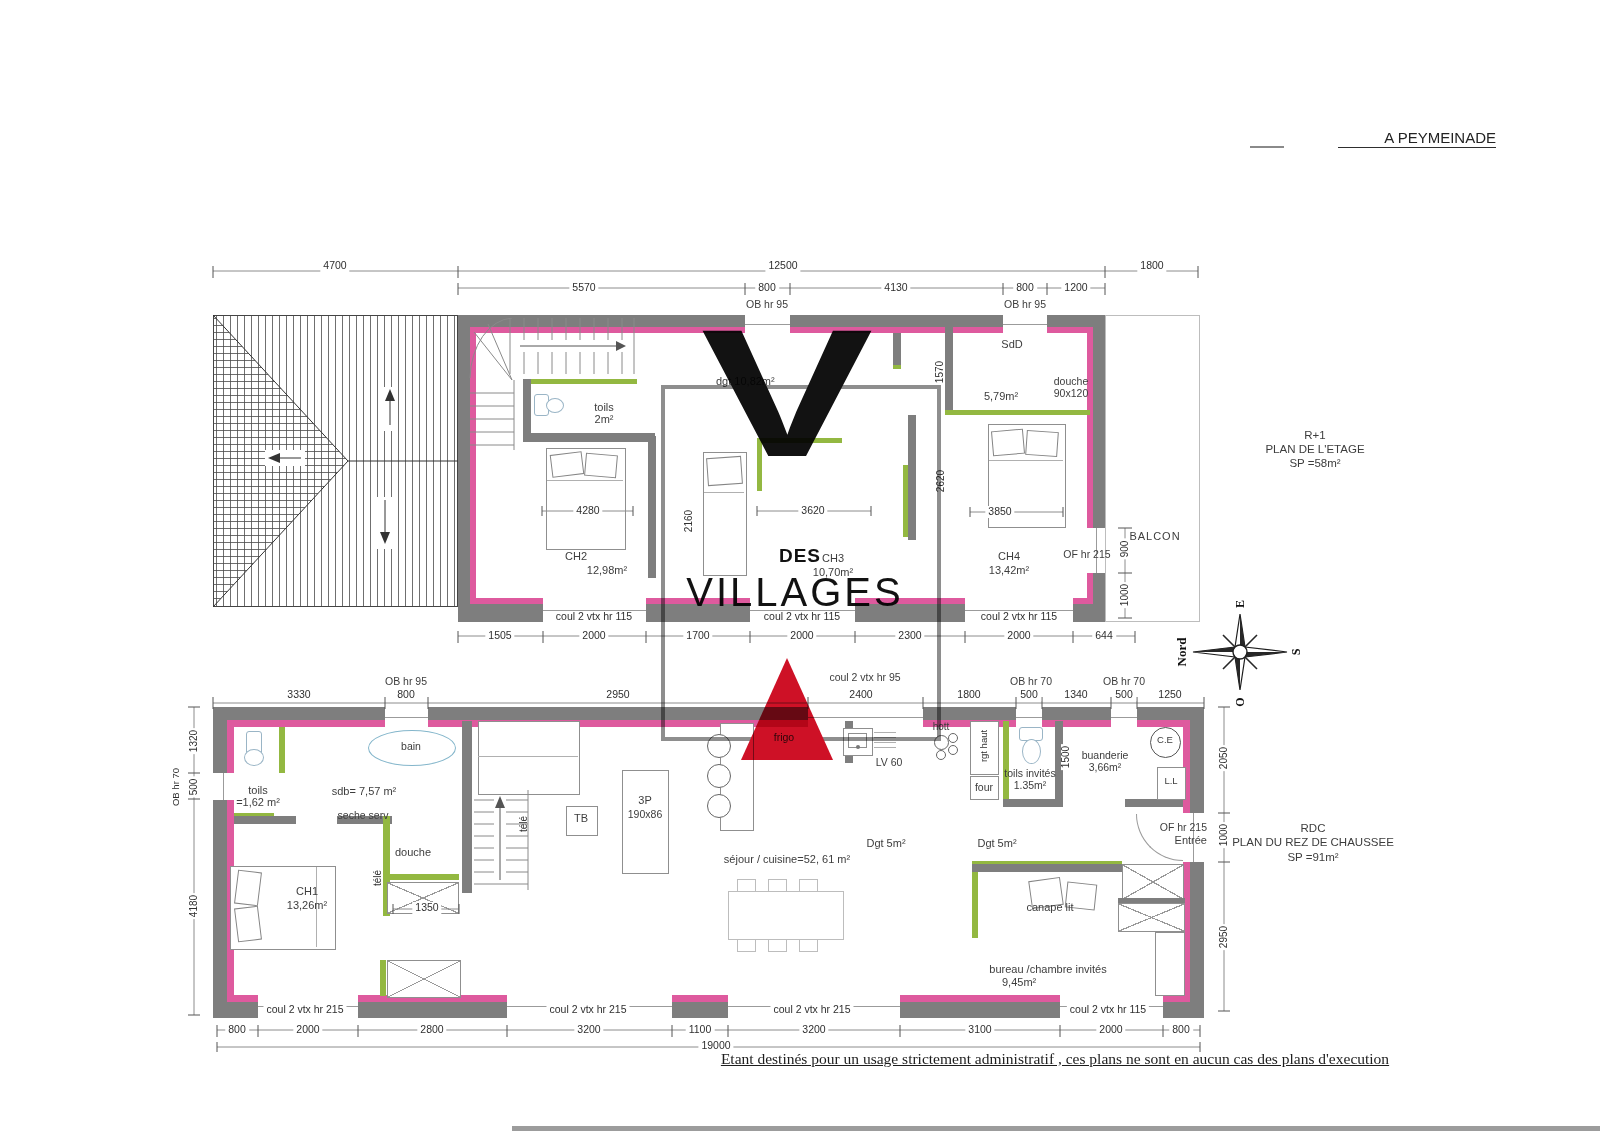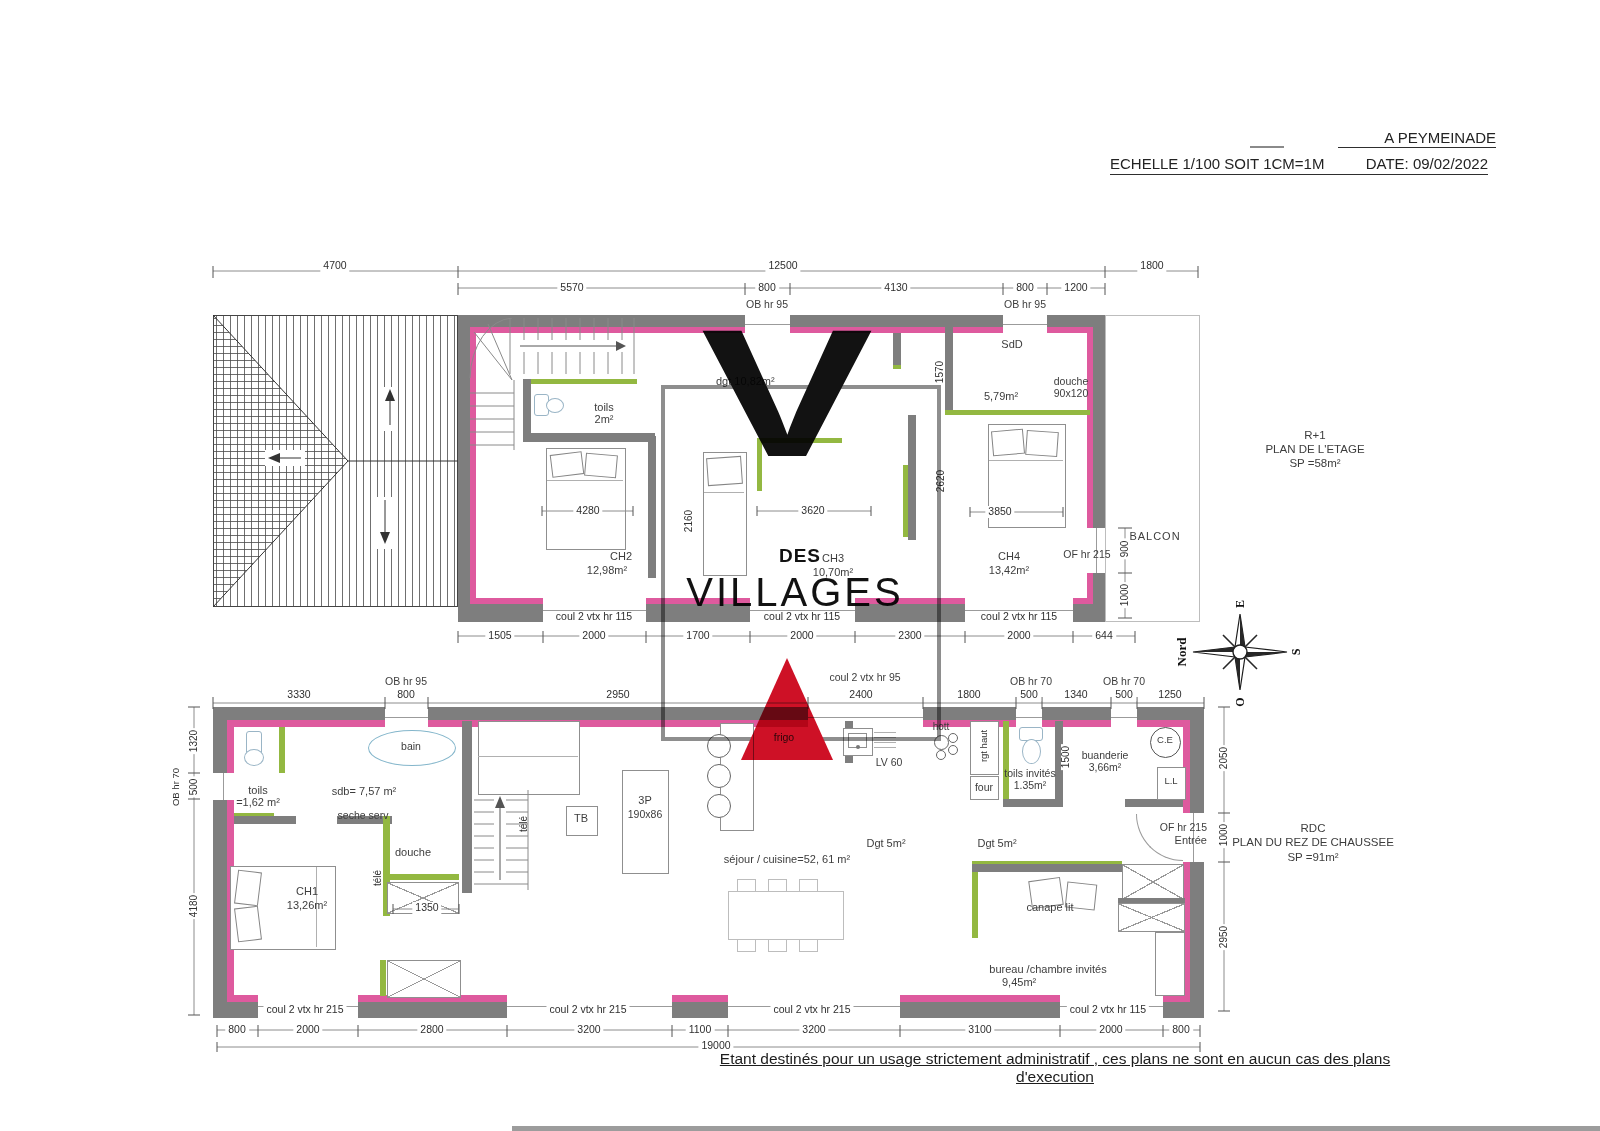--- a/index.html
+++ b/index.html
@@ -21,38 +21,34 @@
   .ln{position:absolute;background:#b0b0b0}
   .xbox{position:absolute;border:1px solid #8f8f8f;background-color:#fff;background-image:linear-gradient(to top right,transparent calc(50% - 0.6px),#9a9a9a calc(50% - 0.6px),#9a9a9a calc(50% + 0.6px),transparent calc(50% + 0.6px)),linear-gradient(to bottom right,transparent calc(50% - 0.6px),#9a9a9a calc(50% - 0.6px),#9a9a9a calc(50% + 0.6px),transparent calc(50% + 0.6px))}
   .crc{position:absolute;border:1.2px solid #666;border-radius:50%;background:#fff}
   .bath{position:absolute;border:1px solid #84b6cb;border-radius:50%;background:#fff}
   .wc{position:absolute;border:1px solid #9ab5c6;background:#fff}
   .wce{position:absolute;border:1px solid #9ab5c6;border-radius:50%;background:#fff}
   .t1{position:absolute;left:1126px;top:86px;width:312px;text-align:center;font-size:29px;letter-spacing:1px;color:#232323;border-bottom:2px solid #2e2e2e;padding-bottom:2px}
   .t2{position:absolute;left:1338px;top:129px;width:158px;text-align:right;font-size:15px;color:#232323;border-bottom:1.5px solid #2e2e2e;padding-bottom:1px}
   .t3{position:absolute;left:1110px;top:155px;width:378px;display:flex;justify-content:space-between;font-size:15px;color:#232323;border-bottom:1.5px solid #2e2e2e;padding-bottom:2px}
   .nameblk{font-size:11.5px}
-  .disc{position:absolute;left:705px;top:1050px;width:700px;text-align:center;font-family:Liberation Sans, sans-serif;font-size:15.5px;color:#1d1d1d;text-decoration:underline}
+  .disc{position:absolute;left:705px;top:1050px;width:700px;text-align:center;font-family:Liberation Serif, serif;font-size:15.5px;color:#1d1d1d;text-decoration:underline}
   .wm{position:absolute;left:0;top:0;width:1600px;height:1131px;mix-blend-mode:multiply;pointer-events:none}
   .wmtxt{position:absolute;transform:translateX(-50%);color:#121212;line-height:1;white-space:nowrap}
   svg.d{position:absolute}
   svg.d line{stroke:#8c8c8c;stroke-width:1}
   svg.d line.tk{stroke:#555}
 </style>
 </head>
 <body>
 
 <div id="page">
 
   <div class="t2">A PEYMEINADE</div>
   <div class="abs" style="left:1250px;top:146px;width:34px;height:2px;background:#8a8a8a"></div>
-  <div class="t3">
-    <span>ECHELLE 1/100 SOIT 1CM=1M</span>
-    <span>DATE: 09/02/2022</span>
-  </div>
 
   <svg class="abs" style="left:213px;top:315px" width="245" height="292">
     <defs>
       <pattern id="pv" width="7" height="7" patternUnits="userSpaceOnUse">
           <path d="M3.5,0 V7" stroke="#4a4a4a" stroke-width="0.8"></path>
         </pattern>
       <pattern id="ph" width="7" height="7" patternUnits="userSpaceOnUse">
           <path d="M0,3.5 H7" stroke="#4a4a4a" stroke-width="0.8"></path>
         </pattern>
     </defs>
@@ -139,21 +135,21 @@
   <div class="box" style="left:703px;top:452px;width:42px;height:122px"></div>
   <div class="pil" style="left:707px;top:457px;width:33px;height:26px;transform:rotate(-4deg)"></div>
   <div class="ln" style="left:704px;top:492px;width:40px;height:1px"></div>
   <div class="box" style="left:988px;top:424px;width:76px;height:102px"></div>
   <div class="pil" style="left:992px;top:430px;width:30px;height:23px;transform:rotate(-5deg)"></div>
   <div class="pil" style="left:1026px;top:431px;width:30px;height:23px;transform:rotate(4deg)"></div>
   <div class="ln" style="left:989px;top:460px;width:74px;height:1px"></div>
 
   <span class="lb" style="left:604px;top:401px">toils</span>
   <span class="lb" style="left:604px;top:413px">2m²</span>
-  <span class="lb" style="left:621px;top:550px">CH2</span>
+  <span class="lb" style="left:576px;top:550px">CH2</span>
   <span class="lb" style="left:607px;top:564px">12,98m²</span>
   <span class="lbl" style="left:716px;top:375px">dgt 10,82m²</span>
   <span class="lb" style="left:833px;top:552px">CH3</span>
   <span class="lb" style="left:833px;top:566px">10,70m²</span>
   <span class="lb" style="left:1012px;top:338px">SdD</span>
   <span class="lb" style="left:1001px;top:390px">5,79m²</span>
   <span class="lb" style="left:1071px;top:375px;font-size:10.5px">douche</span>
   <span class="lb" style="left:1071px;top:387px;font-size:10.5px">90x120</span>
   <span class="lb" style="left:1009px;top:550px">CH4</span>
   <span class="lb" style="left:1009px;top:564px">13,42m²</span>
@@ -176,21 +172,21 @@
 
   <svg class="d" style="left:450px;top:283px" width="665" height="12">
     <line x1="8" y1="5" x2="655" y2="5"></line>
     <line class="tk" x1="8" y1="0" x2="8" y2="12"></line>
       <line class="tk" x1="295" y1="0" x2="295" y2="12"></line>
       <line class="tk" x1="340" y1="0" x2="340" y2="12"></line>
       <line class="tk" x1="553" y1="0" x2="553" y2="12"></line>
       <line class="tk" x1="597" y1="0" x2="597" y2="12"></line>
       <line class="tk" x1="655" y1="0" x2="655" y2="12"></line>
   </svg>
-  <span class="dim" style="left:572px;top:282px">5570</span>
+  <span class="dim" style="left:584px;top:282px">5570</span>
   <span class="dim" style="left:767px;top:282px">800</span>
   <span class="dim" style="left:896px;top:282px">4130</span>
   <span class="dim" style="left:1025px;top:282px">800</span>
   <span class="dim" style="left:1076px;top:282px">1200</span>
   <span class="lb" style="left:767px;top:298px;font-size:10.5px">OB hr 95</span>
   <span class="lb" style="left:1025px;top:298px;font-size:10.5px">OB hr 95</span>
 
   <svg class="d" style="left:450px;top:631px" width="700" height="12">
     <line x1="8" y1="5" x2="685" y2="5"></line>
     <line class="tk" x1="8" y1="0" x2="8" y2="12"></line>

